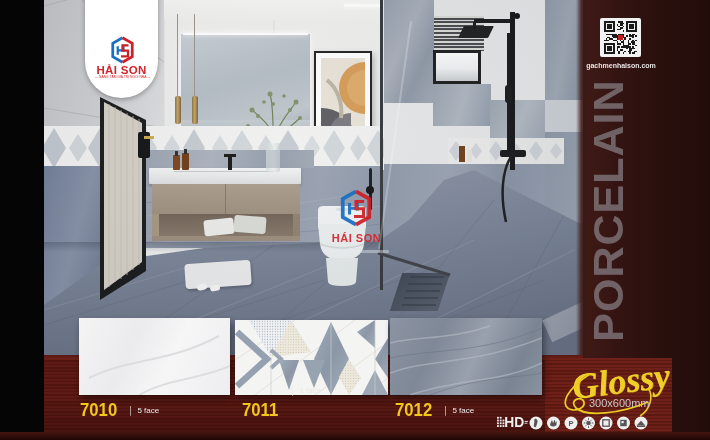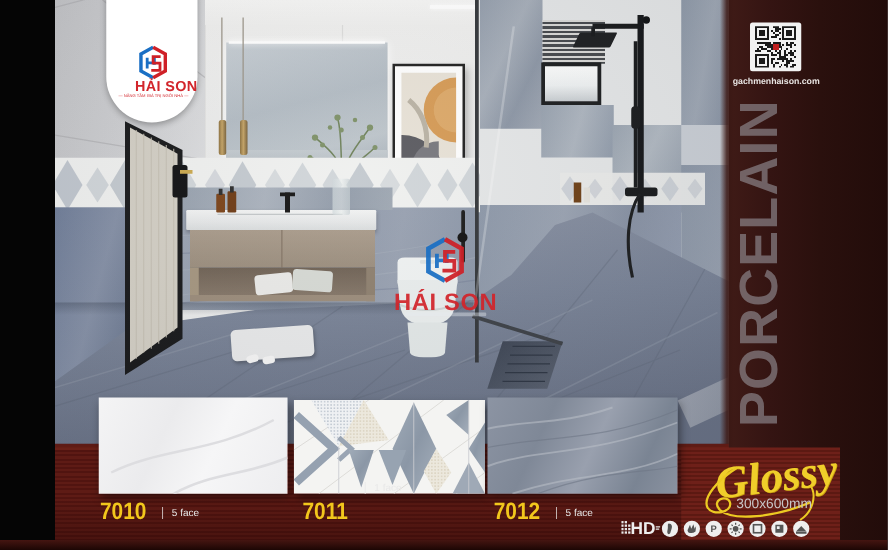--- a/index.html
+++ b/index.html
@@ -244,21 +244,21 @@
 
   <div class="abs" style="left:0;top:0;width:539px;height:360px;background:radial-gradient(ellipse at 45% 40%,rgba(255,252,245,0.05) 0%,rgba(30,32,40,0.07) 100%);"></div>
 
   <div class="abs" style="left:250px;top:188px;width:125px;height:70px;opacity:0.93;">
     <svg class="abs" style="left:45px;top:1" width="34" height="38" viewBox="0 0 100 110">
       <path d="M50 6 L11 28 L11 82 L50 104" fill="none" stroke="#1a6fc4" stroke-width="11"></path>
       <path d="M50 6 L89 28 L89 82 L50 104" fill="none" stroke="#cf2027" stroke-width="11"></path>
       <path d="M31 40 L31 74 M31 56 L54 56 M54 34 L54 62" stroke="#1a6fc4" stroke-width="9" fill="none"></path>
       <path d="M74 36 L50 36 L50 57 L72 57 L72 80 L44 80" stroke="#cf2027" stroke-width="9" fill="none"></path>
     </svg>
-    <div class="abs" style="left:0;top:44px;width:125px;text-align:center;font-weight:bold;font-size:19px;color:#d2252b;letter-spacing:0.5px;">HÁI SON</div>
+    <div class="abs" style="left:0;top:44px;width:125px;text-align:center;font-weight:bold;font-size:11px;color:#d2252b;letter-spacing:0.5px;">HÁI SON</div>
     <div class="abs" style="left:30px;top:62px;width:65px;height:2.5px;background:rgba(230,235,240,0.45);border-radius:1px;"></div>
   </div>
 </div>
 
 <div class="abs" style="left:576px;top:0;width:134px;height:440px;background:linear-gradient(90deg,rgba(70,30,26,0) 0%,rgba(62,26,22,0.85) 4%,#3e1a16 8%,#341412 30%,#2a100d 60%,#220c0a 100%);"></div>
 
 <div class="abs" style="left:600px;top:18px;width:41px;height:39px;background:#f2f2f2;border-radius:2px;">
       <svg viewBox="0 0 21 21" width="33" height="33" style="position:absolute;left:4px;top:3px" fill="#1a1a1a" shape-rendering="crispEdges">
         <rect x="0" y="0" width="1" height="1"></rect>
         <rect x="1" y="0" width="1" height="1"></rect>
@@ -623,15 +623,15 @@
 
 <div class="abs" style="left:85px;top:-6px;width:73px;height:104px;background:#ffffff;border-radius:0 0 37px 37px;box-shadow:0 2px 5px rgba(0,0,0,0.3);"></div>
 
 <svg class="abs" style="left:110px;top:36px" width="25" height="28" viewBox="0 0 100 110">
   <path d="M50 6 L11 28 L11 82 L50 104" fill="none" stroke="#1a6fc4" stroke-width="11"></path>
   <path d="M50 6 L89 28 L89 82 L50 104" fill="none" stroke="#cf2027" stroke-width="11"></path>
   <path d="M31 40 L31 74 M31 56 L54 56 M54 34 L54 62" stroke="#1a6fc4" stroke-width="9" fill="none"></path>
   <path d="M74 36 L50 36 L50 57 L72 57 L72 80 L44 80" stroke="#cf2027" stroke-width="9" fill="none"></path>
 </svg>
 
-<div class="abs" style="left:85px;top:64px;width:73px;text-align:right;font-size:11.5px;font-weight:bold;color:#d2252b;letter-spacing:0.3px;">HẢI SON</div>
+<div class="abs" style="left:85px;top:64px;width:73px;text-align:center;font-size:11.5px;font-weight:bold;color:#d2252b;letter-spacing:0.3px;">HẢI SON</div>
 
 <div class="abs" style="left:73px;top:74px;width:97px;text-align:center;font-size:6px;color:#d2252b;transform:scale(0.55);white-space:nowrap;">— NÂNG TẦM GIÁ TRỊ NGÔI NHÀ —</div>
 </div>
 </body></html>

